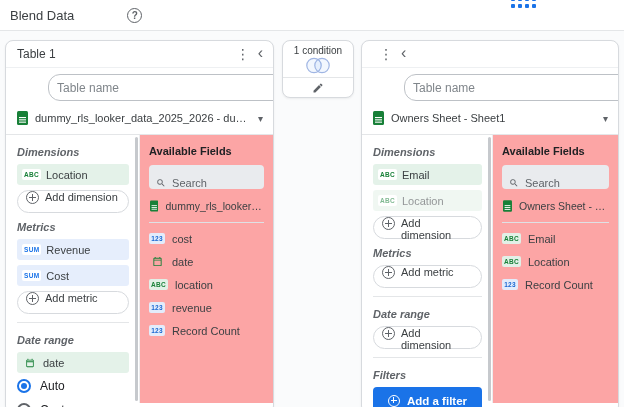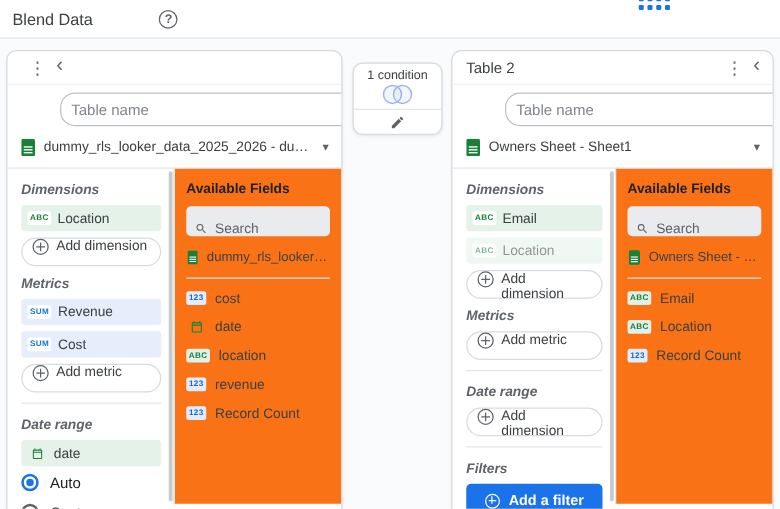--- a/index.html
+++ b/index.html
@@ -29,21 +29,21 @@
 
   .source-row { display: flex; align-items: center; gap: 7px; padding: 4px 10px 9px 11px; border-bottom: 1px solid #e4e6e8; cursor: pointer; }
   .source-text { flex: 1; font-size: 11px; color: #3c4043; white-space: nowrap; overflow: hidden; text-overflow: ellipsis; }
   .caret { font-size: 10px; color: #5f6368; }
 
   .content { display: flex; height: calc(100% - 104px); }
   .left-col { position: relative; padding: 6px 10px 6px 11px; }
   #table1-panel .left-col { width: 133px; }
   #table2-panel .left-col { width: 130px; }
   .vscroll { position: absolute; right: 1px; top: 2px; bottom: 2px; width: 3px; background: #c6c9cd; border-radius: 2px; }
-  .af-col { flex: 1; background: #f97316; padding: 8px 9px; border-left: 1px solid #ececee; overflow: hidden; }
+  .af-col { flex: 1; background: #fca5a5; padding: 8px 9px; border-left: 1px solid #ececee; overflow: hidden; }
 
   .sec-label { font-size: 11px; font-weight: bold; color: #5f6368; margin: 5px 0 6px; font-style: italic; }
   .sec-divided { border-top: 1px solid #e4e6e8; margin-top: 7px; padding-top: 6px; }
 
   .chip { height: 21px; border-radius: 3px; display: flex; align-items: center; gap: 5px; padding: 0 5px; margin-bottom: 5px; cursor: grab; }
   .chip.green { background: #e4f2e9; }
   .chip.blue  { background: #e6eefc; }
   .chip.ghost { opacity: .55; }
   .type-badge { font-size: 6.5px; font-weight: bold; letter-spacing: .3px; background: #fff; border-radius: 2px; padding: 2px 2px; min-width: 15px; text-align: center; }
   .type-badge.g { color: #188038; }
@@ -72,21 +72,21 @@
   .fbadge.num { background: #e3ecfb; color: #1967d2; }
   .fbadge.txt { background: #e2f0e7; color: #188038; }
   .cal-wrap { min-width: 16px; display: flex; justify-content: center; }
 
   .filter-btn { width: 100%; height: 27px; margin-top: 3px; background: #1a73e8; color: #fff; border: none; border-radius: 4px; font-size: 11.5px; font-weight: bold; display: flex; align-items: center; justify-content: center; gap: 7px; cursor: pointer; }
   .filter-btn .plus-ic { color: #fff; width: 12px; height: 12px; }
   .filter-btn .plus-ic::before { width: 6px; left: 1.7px; top: 4.1px; }
   .filter-btn .plus-ic::after  { height: 6px; top: 1.7px; left: 4.1px; }
 
   
-  #join-card { position: absolute; left: 282px; top: 50px; width: 72px; height: 58px; background: #fff; border: 1px solid #d7dade; border-radius: 8px; box-shadow: 0 1px 2px rgba(60,64,67,.08); display: flex; flex-direction: column; align-items: center; }
+  #join-card { position: absolute; left: 282px; top: 40px; width: 72px; height: 58px; background: #fff; border: 1px solid #d7dade; border-radius: 8px; box-shadow: 0 1px 2px rgba(60,64,67,.08); display: flex; flex-direction: column; align-items: center; }
   .join-label { font-size: 10px; color: #3c4043; margin-top: 4px; }
   .join-venn { margin: 0px 0 2px; }
   .join-divider { width: 100%; height: 1px; background: #e4e6e8; }
   .join-edit { flex: 1; display: flex; align-items: center; justify-content: center; width: 100%; cursor: pointer; }
 </style>
 </head>
 <body>
 
 <div class="topbar">
   <span class="page-title">Blend Data</span>
@@ -98,20 +98,21 @@
       <i></i>
       <i></i>
       <i></i>
       <i></i>
       <i></i>
   </span>
 </div>
 
 <section class="panel" id="table1-panel">
   <div class="panel-head">
+    <span class="panel-title">Table 1</span>
     <span class="kebab">⋮</span>
     <span class="chev">‹</span>
   </div>
   <div class="name-row">
     <input class="name-input" placeholder="Table name" style="">
   </div>
   <div class="source-row">
     <svg width="11" height="14" viewBox="0 0 11 14">
         <rect width="11" height="14" rx="1.5" fill="#188038"></rect>
         <rect x="2" y="6" width="7" height="1.1" fill="#fff"></rect>
@@ -221,21 +222,20 @@
   <div class="join-divider"></div>
   <div class="join-edit">
     <svg width="12" height="12" viewBox="0 0 24 24">
         <path d="M3 17.25V21h3.75L17.8 9.94l-3.75-3.75L3 17.25zM20.7 7.04a1 1 0 0 0 0-1.41l-2.34-2.34a1 1 0 0 0-1.41 0l-1.83 1.83 3.75 3.75 1.83-1.83z" fill="#5f6368"></path>
       </svg>
   </div>
 </section>
 
 <section class="panel" id="table2-panel">
   <div class="panel-head">
-    <span class="panel-title">Table 2</span>
     <span class="kebab">⋮</span>
     <span class="chev">‹</span>
   </div>
   <div class="name-row">
     <input class="name-input" placeholder="Table name" style="">
   </div>
   <div class="source-row">
     <svg width="11" height="14" viewBox="0 0 11 14">
         <rect width="11" height="14" rx="1.5" fill="#188038"></rect>
         <rect x="2" y="6" width="7" height="1.1" fill="#fff"></rect>

